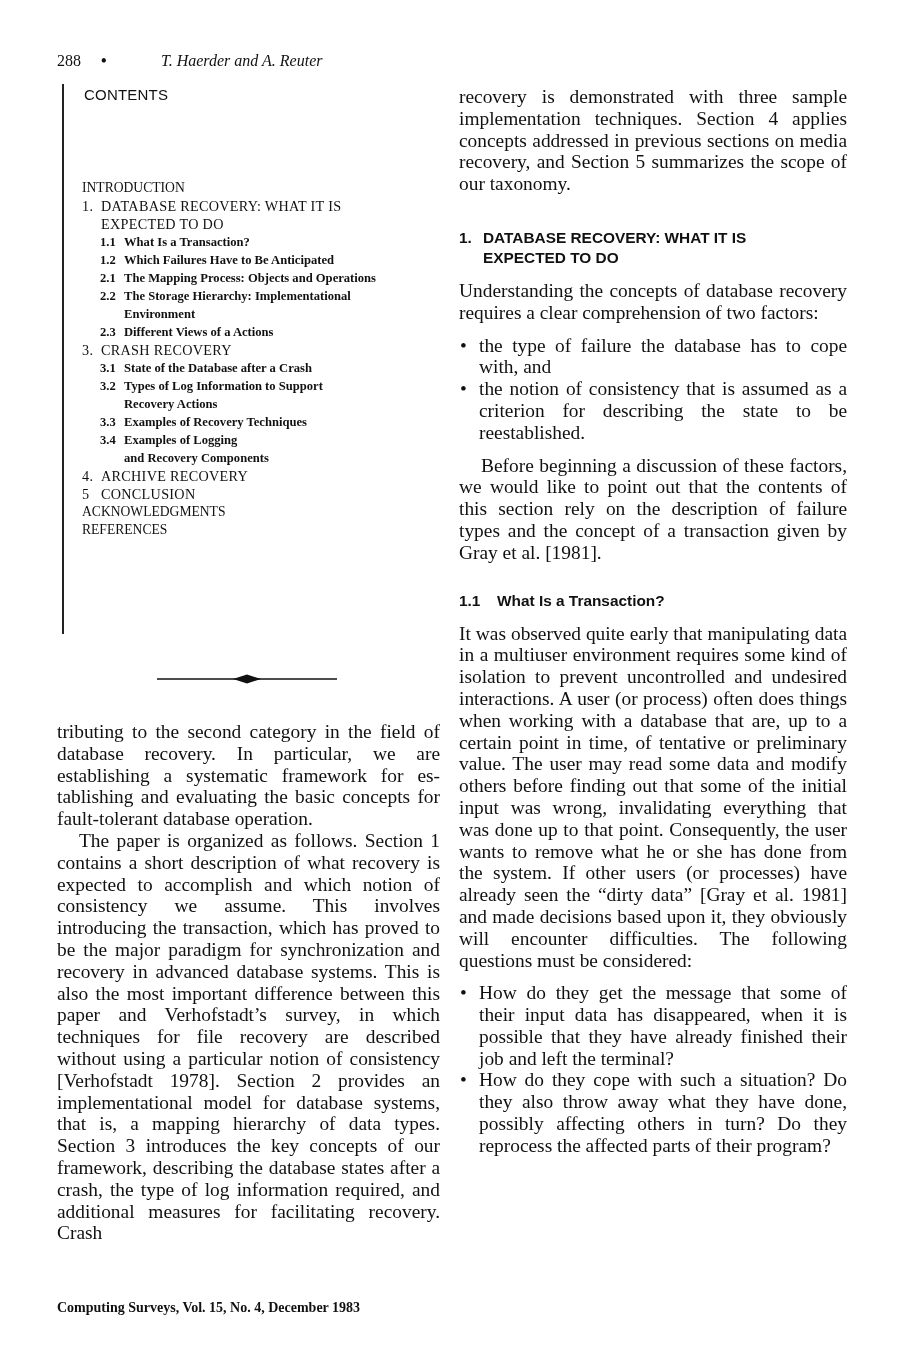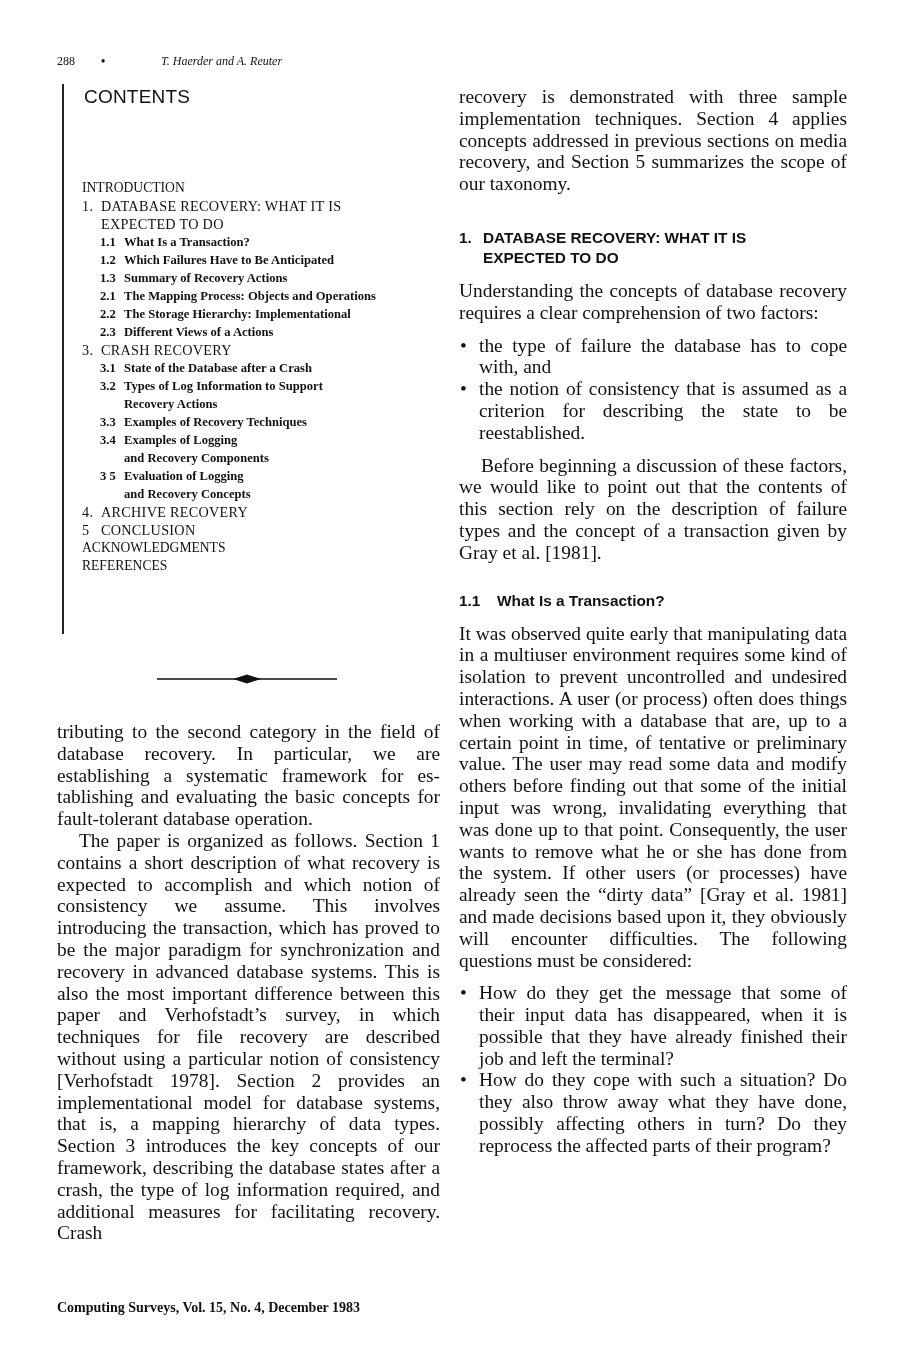--- a/index.html
+++ b/index.html
@@ -12,21 +12,21 @@
       height: 1368px;
       position: relative;
       overflow: hidden;
       color: #111111;
       font-family: "Liberation Serif", "DejaVu Serif", serif;
     }
     .running-head {
       position: absolute;
       left: 57px;
       top: 49px;
-      font-size: 12px;
+      font-size: 16px;
       line-height: 24px;
       white-space: nowrap;
     }
     .running-head .page-num { display: inline-block; width: 44px; }
     .running-head .bullet { display: inline-block; width: 60px; font-weight: bold; }
     .running-head .authors { font-style: italic; }
 
     
     .contents-box {
       position: absolute;
@@ -34,21 +34,21 @@
       top: 84px;
       width: 370px;
       height: 550px;
       border-left: 2px solid #222;
     }
     .contents-title {
       position: absolute;
       left: 20px;
       top: 2px;
       font-family: "Liberation Sans", "DejaVu Sans", sans-serif;
-      font-size: 19px;
+      font-size: 15px;
       font-weight: normal;
       letter-spacing: 0.2px;
     }
     .toc {
       position: absolute;
       left: 18px;
       top: 95px;
       margin: 0;
       padding: 0;
       list-style: none;
@@ -124,30 +124,28 @@
   <span class="page-num">288</span><span class="bullet">•</span><span class="authors">T. Haerder and A. Reuter</span>
 </div>
 
 <div class="contents-box">
   <div class="contents-title">CONTENTS</div>
   <ul class="toc">
     <li class="lvl0"><span>INTRODUCTION</span></li>
     <li class="lvl1"><span class="num">1.</span><span>DATABASE RECOVERY: WHAT IT IS</span><span class="cont1">EXPECTED TO DO</span></li>
     <li class="lvl2"><span class="num">1.1</span><span>What Is a Transaction?</span></li>
     <li class="lvl2"><span class="num">1.2</span><span>Which Failures Have to Be Anticipated</span></li>
-    <li class="lvl2"><span class="num">1.3</span><span>Summary of Recovery Actions</span></li>
     <li class="lvl2"><span class="num">2.1</span><span>The Mapping Process: Objects and Operations</span></li>
-    <li class="lvl2"><span class="num">2.2</span><span>The Storage Hierarchy: Implementational</span></li>
+    <li class="lvl2"><span class="num">2.2</span><span>The Storage Hierarchy: Implementational</span><span class="cont2">Environment</span></li>
     <li class="lvl2"><span class="num">2.3</span><span>Different Views of a Actions</span></li>
     <li class="lvl1"><span class="num">3.</span><span>CRASH RECOVERY</span></li>
     <li class="lvl2"><span class="num">3.1</span><span>State of the Database after a Crash</span></li>
     <li class="lvl2"><span class="num">3.2</span><span>Types of Log Information to Support</span><span class="cont2">Recovery Actions</span></li>
     <li class="lvl2"><span class="num">3.3</span><span>Examples of Recovery Techniques</span></li>
     <li class="lvl2"><span class="num">3.4</span><span>Examples of Logging</span><span class="cont2">and Recovery Components</span></li>
-    <li class="lvl2"><span class="num">3 5</span><span>Evaluation of Logging</span><span class="cont2">and Recovery Concepts</span></li>
     <li class="lvl1"><span class="num">4.</span><span>ARCHIVE RECOVERY</span></li>
     <li class="lvl1"><span class="num">5</span><span>CONCLUSION</span></li>
     <li class="lvl0"><span>ACKNOWLEDGMENTS</span></li>
     <li class="lvl0"><span>REFERENCES</span></li>
   </ul>
 </div>
 
 <svg class="ornament" viewBox="0 0 180 14" xmlns="http://www.w3.org/2000/svg">
   <line x1="0" y1="7" x2="180" y2="7" stroke="#111" stroke-width="1.6"></line>
   <polygon points="76,7 90,2.5 104,7 90,11.5" fill="#111"></polygon>

